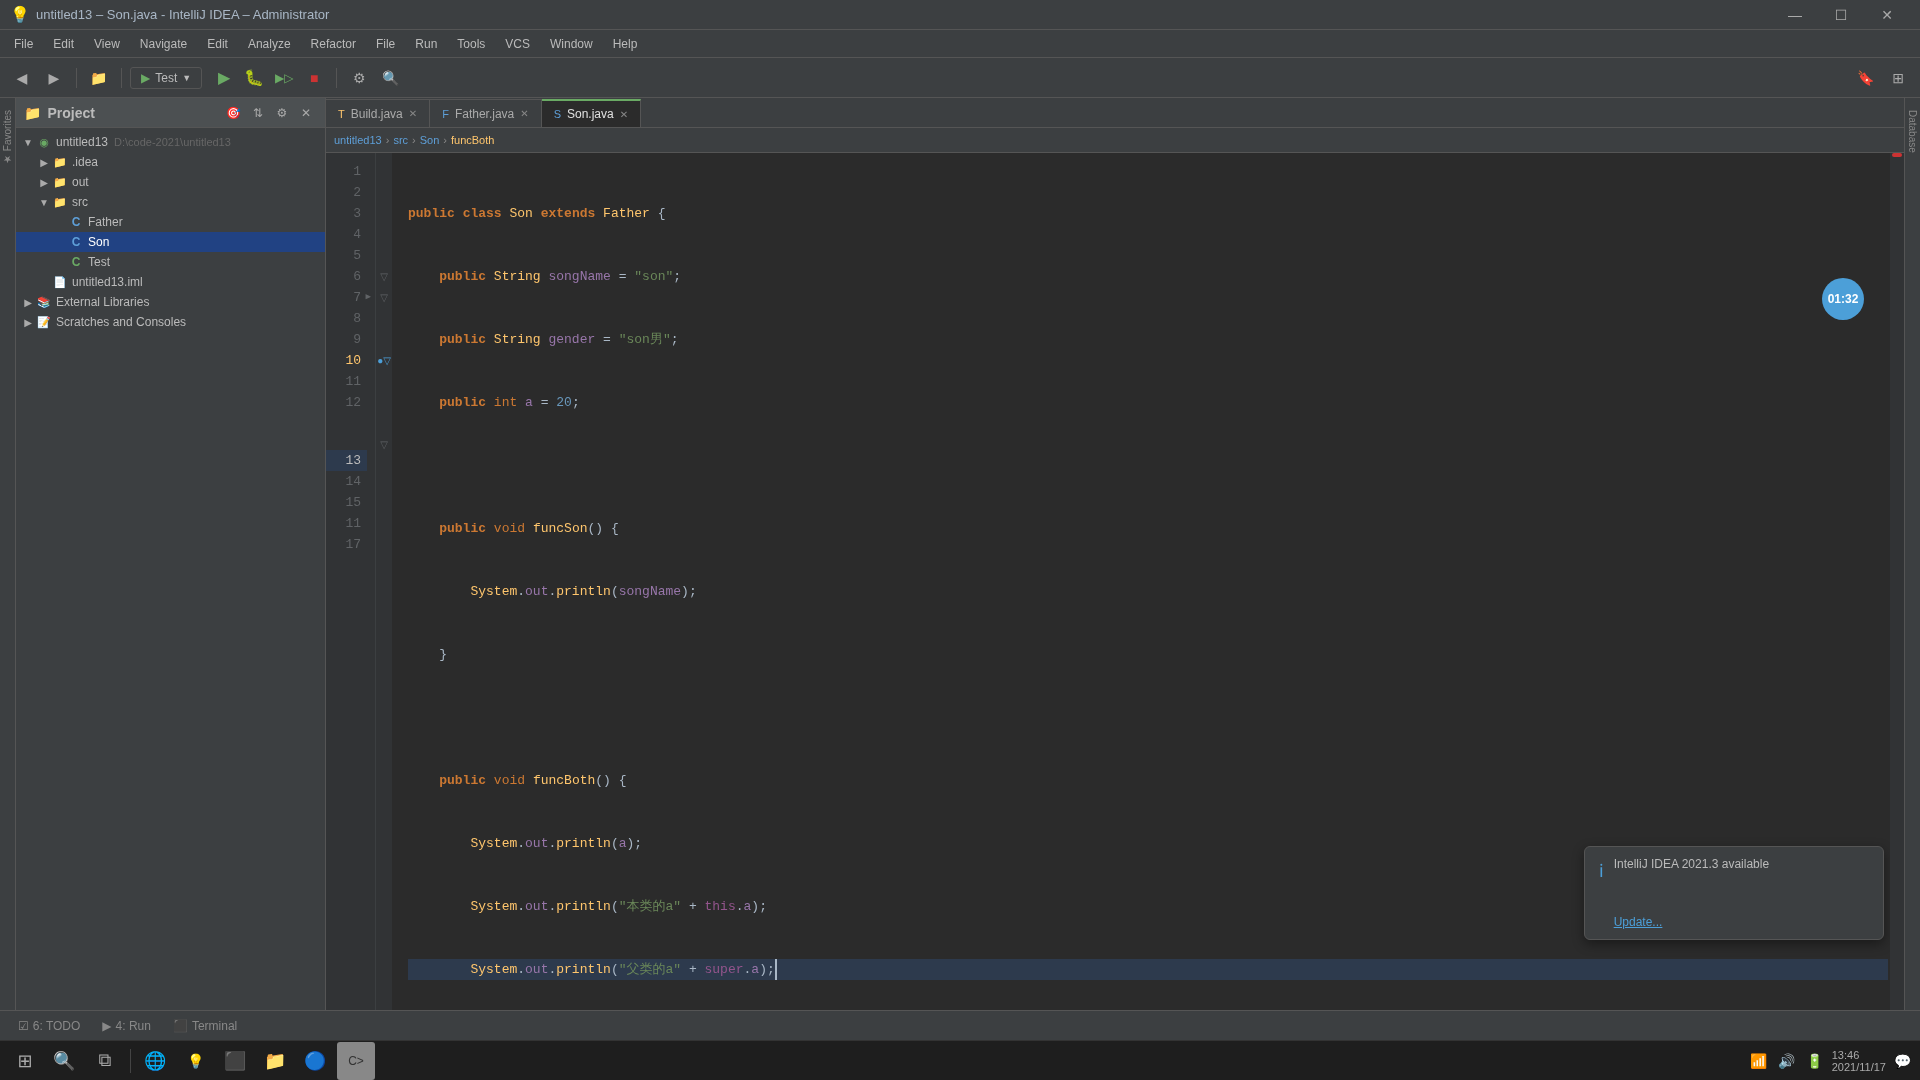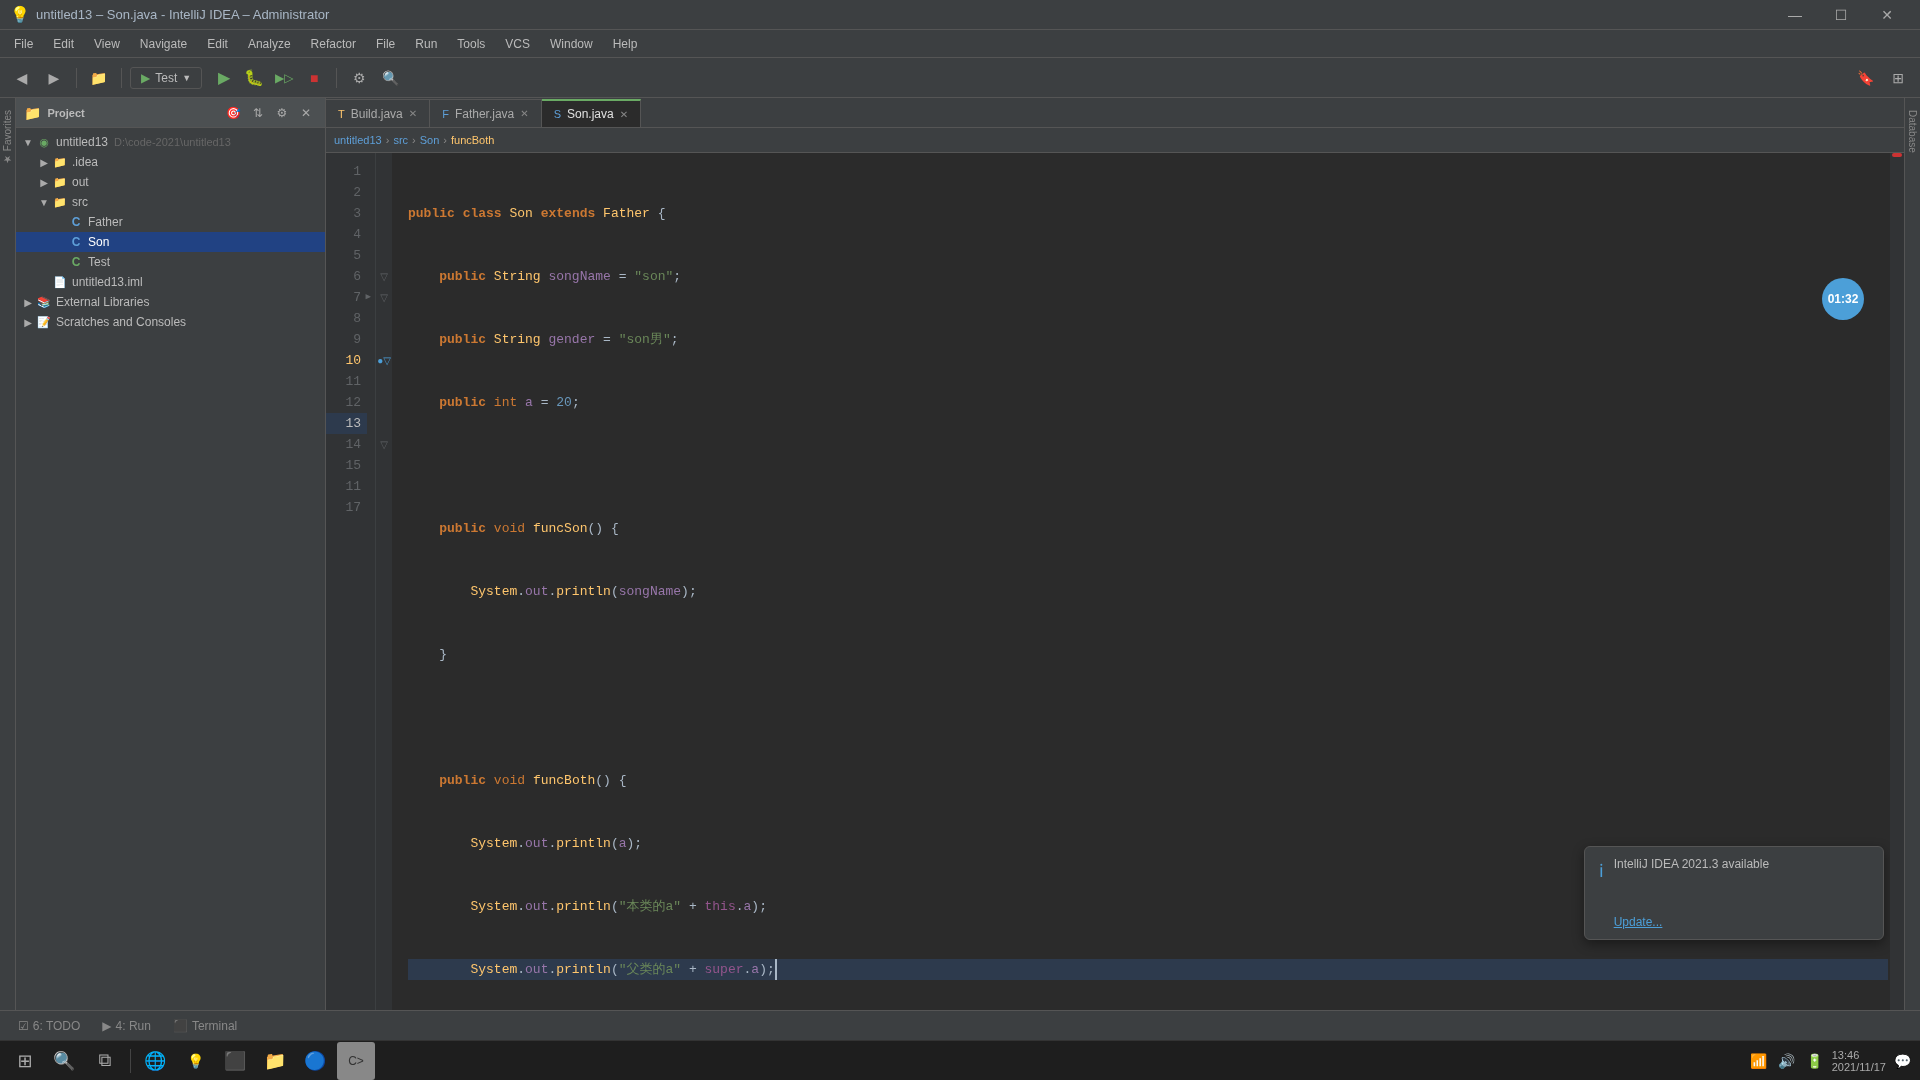--- a/index.html
+++ b/index.html
@@ -24,21 +24,21 @@
     .run-btn { width: 28px; height: 28px; display: flex; align-items: center; justify-content: center; cursor: pointer; border-radius: 3px; color: #6aaa64; font-size: 16px; }
     .debug-btn { color: #5e9fd8; }
     .toolbar-right { margin-left: auto; display: flex; align-items: center; gap: 4px; }
 
     
     #main { display: flex; height: calc(1080px - 30px - 28px - 40px - 30px - 30px); }
 
     
     #sidebar { width: 310px; background: #3c3f41; border-right: 1px solid #555; display: flex; flex-direction: column; }
     #sidebar-header { height: 30px; background: #4c5052; display: flex; align-items: center; padding: 0 8px; gap: 6px; border-bottom: 1px solid #555; }
-    #sidebar-header span { color: #bbb; font-size: 11px; font-weight: bold; }
+    #sidebar-header span { color: #bbb; font-size: 14px; font-weight: bold; }
     .sidebar-toolbar { display: flex; gap: 2px; margin-left: auto; }
     .sidebar-btn { width: 22px; height: 22px; display: flex; align-items: center; justify-content: center; cursor: pointer; border-radius: 2px; color: #aaa; font-size: 12px; }
     #tree { flex: 1; overflow-y: auto; padding: 4px 0; }
     .tree-item { display: flex; align-items: center; padding: 2px 0; cursor: pointer; white-space: nowrap; }
     .tree-item.selected { background: #214283; }
     .tree-arrow { width: 16px; text-align: center; color: #aaa; font-size: 10px; }
     .tree-icon { width: 16px; height: 16px; display: inline-flex; align-items: center; justify-content: center; margin-right: 4px; font-size: 11px; }
     .tree-label { color: #bbb; font-size: 12px; }
     .icon-folder { color: #d8a853; }
     .icon-module { color: #6aaa64; }
@@ -295,21 +295,21 @@
         <div class="ln">3</div>
         <div class="ln">4</div>
         <div class="ln">5</div>
         <div class="ln">6</div>
         <div class="ln"><span class="ln-arrow">▶</span>7</div>
         <div class="ln">8</div>
         <div class="ln">9</div>
         <div class="ln" style="color:#ffc66d;">10</div>
         <div class="ln">11</div>
         <div class="ln">12</div>
-        <div class="ln" style="background:#2d3a4d; color:#bbb;">13</div>
+        <div class="ln" style="background:#2d3a4d; color:#bbb;margin-top:37px;">13</div>
         <div class="ln">14</div>
         <div class="ln">15</div>
         <div class="ln">11</div>
         <div class="ln">17</div>
       </div>
       <div id="gutter">
         <div class="gutter-row"></div>
         <div class="gutter-row"></div>
         <div class="gutter-row"></div>
         <div class="gutter-row"></div>

